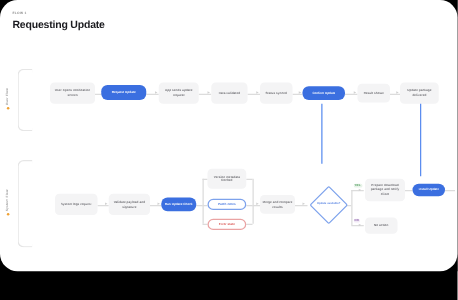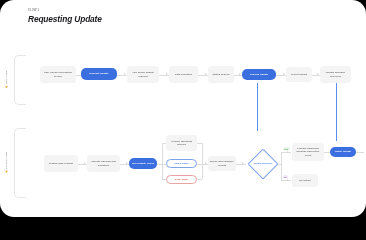--- a/index.html
+++ b/index.html
@@ -7,21 +7,21 @@
     width:366px;height:217px;overflow:hidden;
     font-family:"Liberation Sans",sans-serif;
     -webkit-font-smoothing:antialiased;
   }
   #card{
     position:absolute;left:0;top:0;width:366px;height:217px;
     background:#ffffff;border-radius:14px;overflow:hidden;
   }
 
   
-  #header{position:absolute;left:28px;top:9px;font-style:italic;}
+  #header{position:absolute;left:10px;top:9px;}
   .eyebrow{
     font-size:2.6px;letter-spacing:.25px;color:#8a8a8a;
     text-transform:uppercase;font-weight:700;line-height:4px;
     white-space:nowrap;
   }
   .page-title{
     font-size:8.4px;font-weight:700;color:#1b1b1f;
     letter-spacing:-.15px;line-height:11px;white-space:nowrap;margin-top:1px;
   }
 

